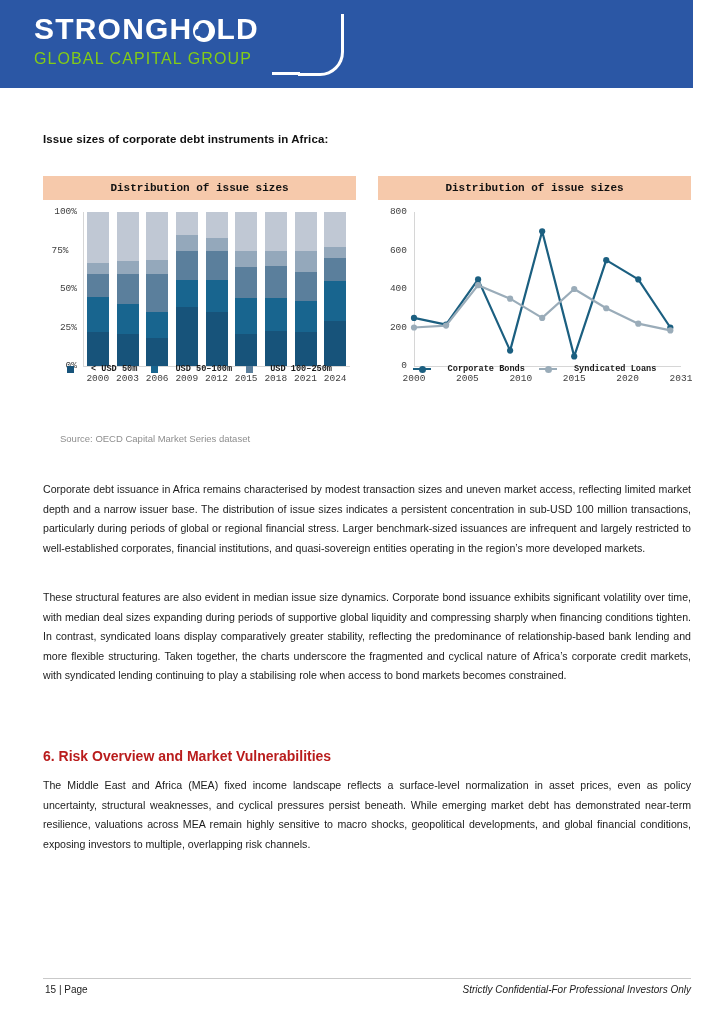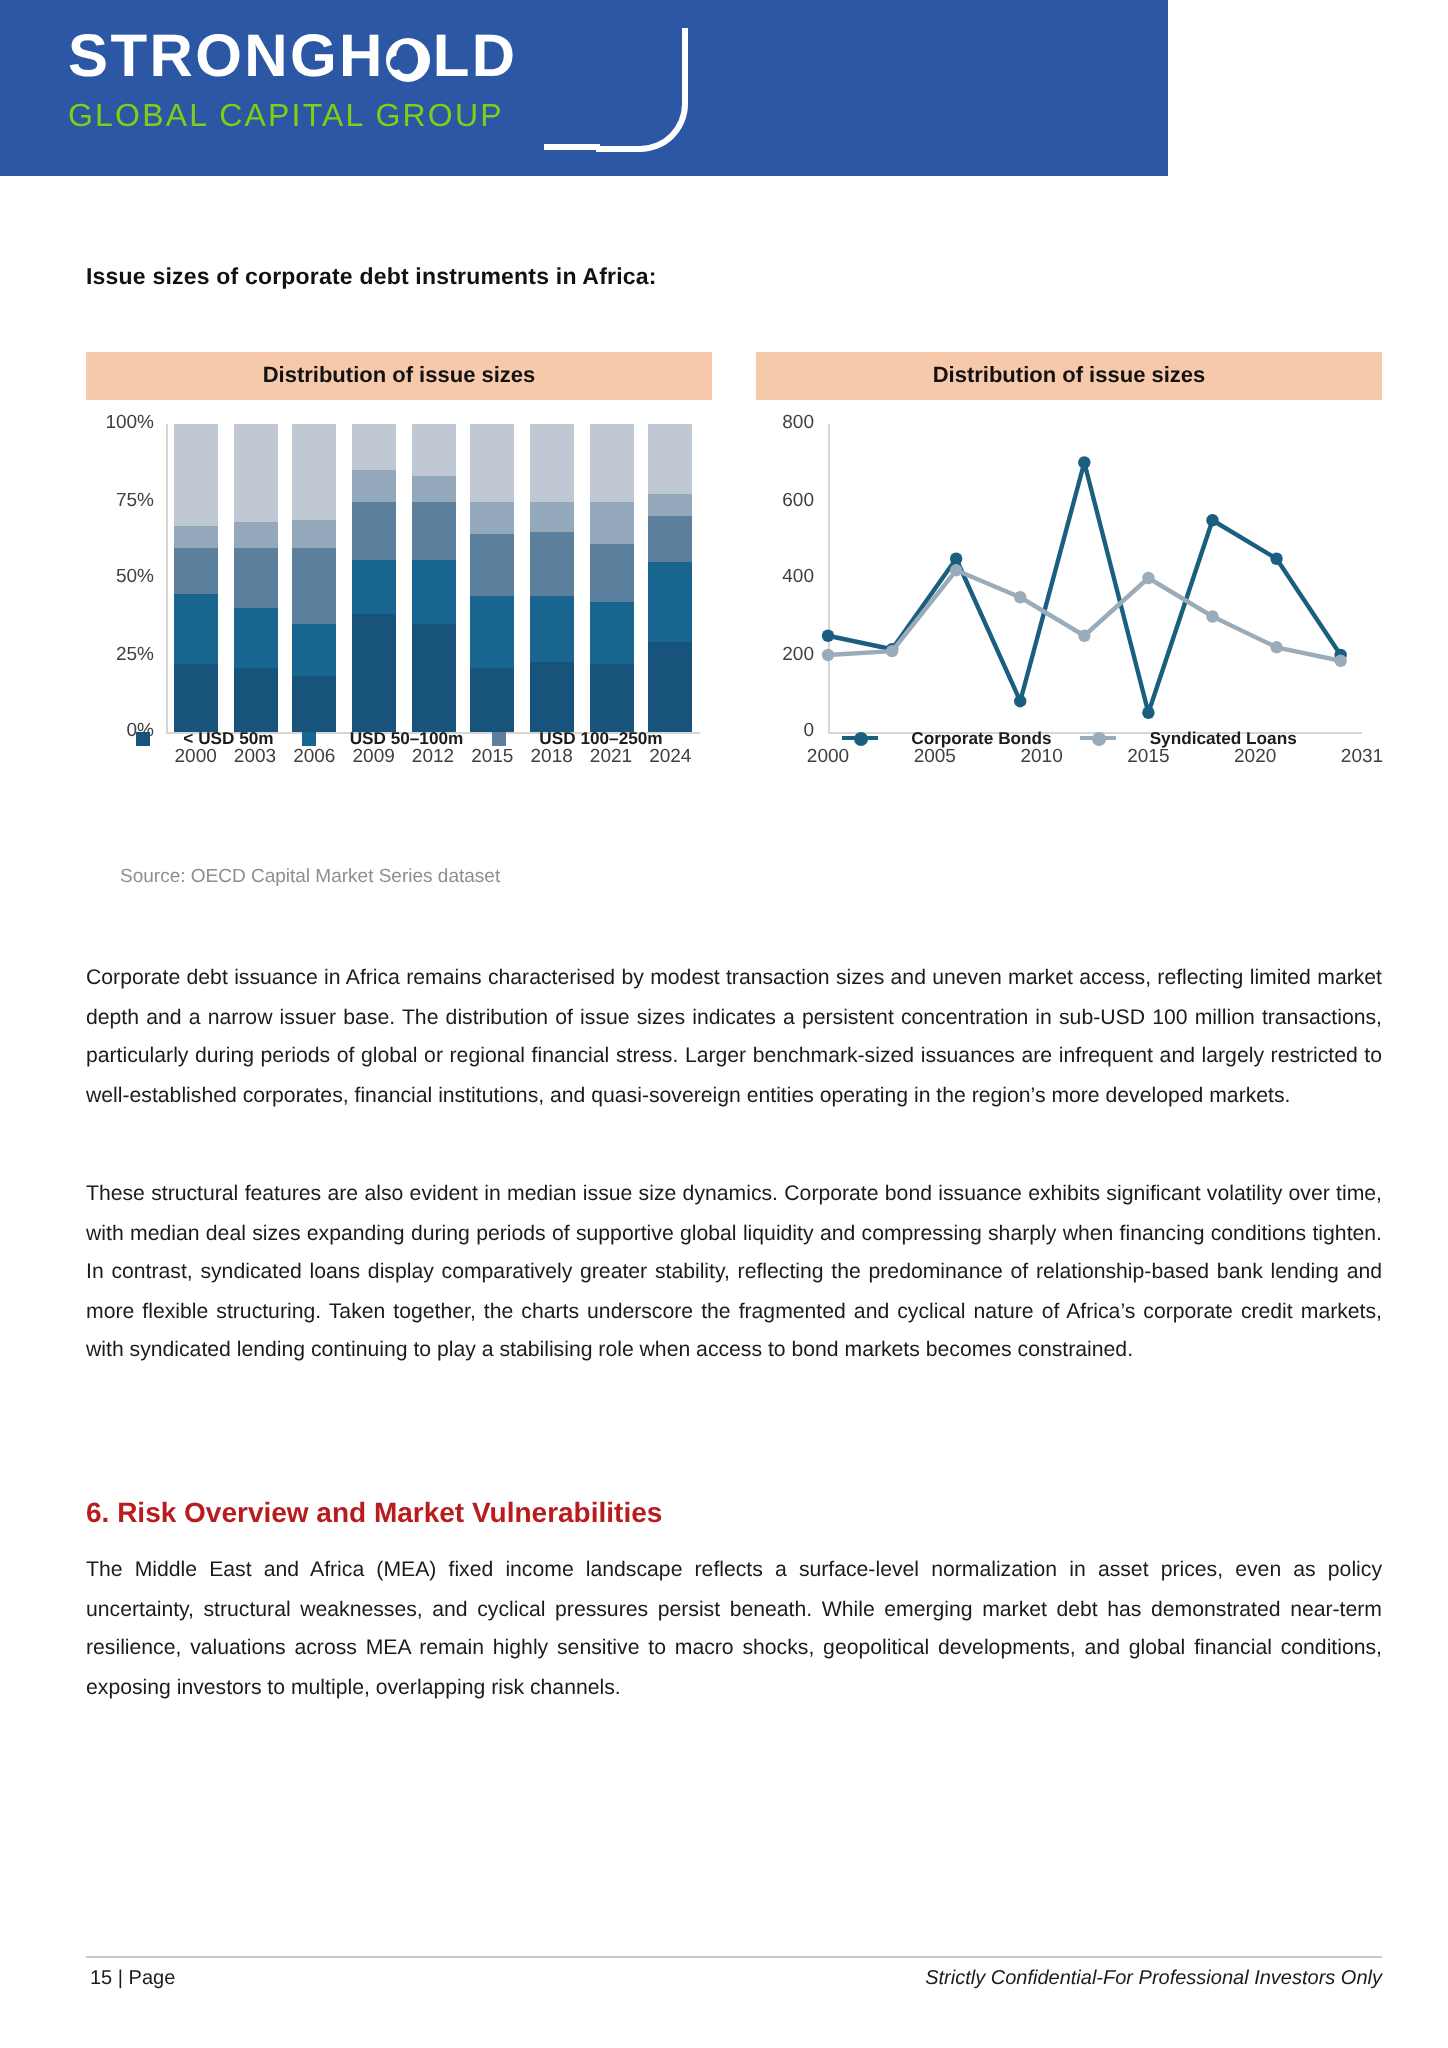--- a/index.html
+++ b/index.html
@@ -8,21 +8,21 @@
     width: 724px; height: 1024px;
     background: #ffffff;
     font-family: "Liberation Sans", sans-serif;
     color: #1a1a1a;
     position: relative;
     overflow: hidden;
   }
 
   
   .header-band {
-    position: absolute; left:0; top:0; width:584px; height:88px;
+    position: absolute; left:0; top:0; width:693px; height:88px;
     background:#2b57a5;
   }
   .logo-wrap { position:absolute; left:34px; top:13px; }
   .logo-main {
     font-size:30px; font-weight:bold; letter-spacing:1.2px;
     color:#ffffff; line-height:32px; white-space:nowrap;
     font-family:"Liberation Sans", sans-serif;
   }
   .logo-sub {
     font-size:16px; color:#84cc16; letter-spacing:1.1px;
@@ -54,21 +54,21 @@
   
   .page { position:absolute; left:0; top:88px; width:724px; }
 
   .section-caption {
     position:absolute; left:43px; top:45px;
     font-size:11.5px; font-weight:bold; color:#111; letter-spacing:.1px;
   }
 
   
   .charts { position:absolute; left:43px; top:88px; width:648px; height:240px; }
-  .chart-card { position:absolute; top:0; width:313px; }
+  .chart-card { position:absolute; top:0; width:313px;font-family:Liberation Mono, monospace; }
   .chart-card.left { left:0; }
   .chart-card.right { left:335px; }
   .chart-title {
     height:24px; line-height:24px; text-align:center;
     background:#f6c9ab; color:#111; font-size:11px; font-weight:bold;
   }
   .plot { position:relative; height:200px; }
 
   
   .ytick, .xtick {
@@ -145,21 +145,21 @@
   <div class="section-caption">Issue sizes of corporate debt instruments in Africa:</div>
 
   <div class="charts">
 
     <div class="chart-card left">
       <div class="chart-title">Distribution of issue sizes</div>
       <div class="plot" id="bar-plot">
           <div class="ytick" style="left: 0px; width: 34px; top: 160px;">0%</div>
           <div class="ytick" style="left: 0px; width: 34px; top: 121.5px;">25%</div>
           <div class="ytick" style="left: 0px; width: 34px; top: 83px;">50%</div>
-          <div class="ytick" style="left: 0px; width: 34px; top: 44.5px;">75%</div>
+          <div class="ytick" style="left: 0px; width: 34px; top: 44.5px; text-align: center;">75%</div>
           <div class="ytick" style="left: 0px; width: 34px; top: 6px;">100%</div>
           <div class="axis-line" style="left: 40px; top: 12px; width: 1px; height: 154px;"></div>
           <div class="axis-line" style="left: 40px; top: 166px; width: 267px; height: 1px;"></div>
           <div class="bar" style="left: 43.8333px; top: 12px; height: 154px;">
             <div class="seg" style="background: rgb(23, 83, 122); height: 33.88px; bottom: 0px;"></div>
             <div class="seg" style="background: rgb(24, 101, 143); height: 35.42px; bottom: 33.88px;"></div>
             <div class="seg" style="background: rgb(91, 127, 156); height: 23.1px; bottom: 69.3px;"></div>
             <div class="seg" style="background: rgb(148, 168, 187); height: 10.78px; bottom: 92.4px;"></div>
             <div class="seg" style="background: rgb(192, 200, 212); height: 50.82px; bottom: 103.18px;"></div>
           </div>

